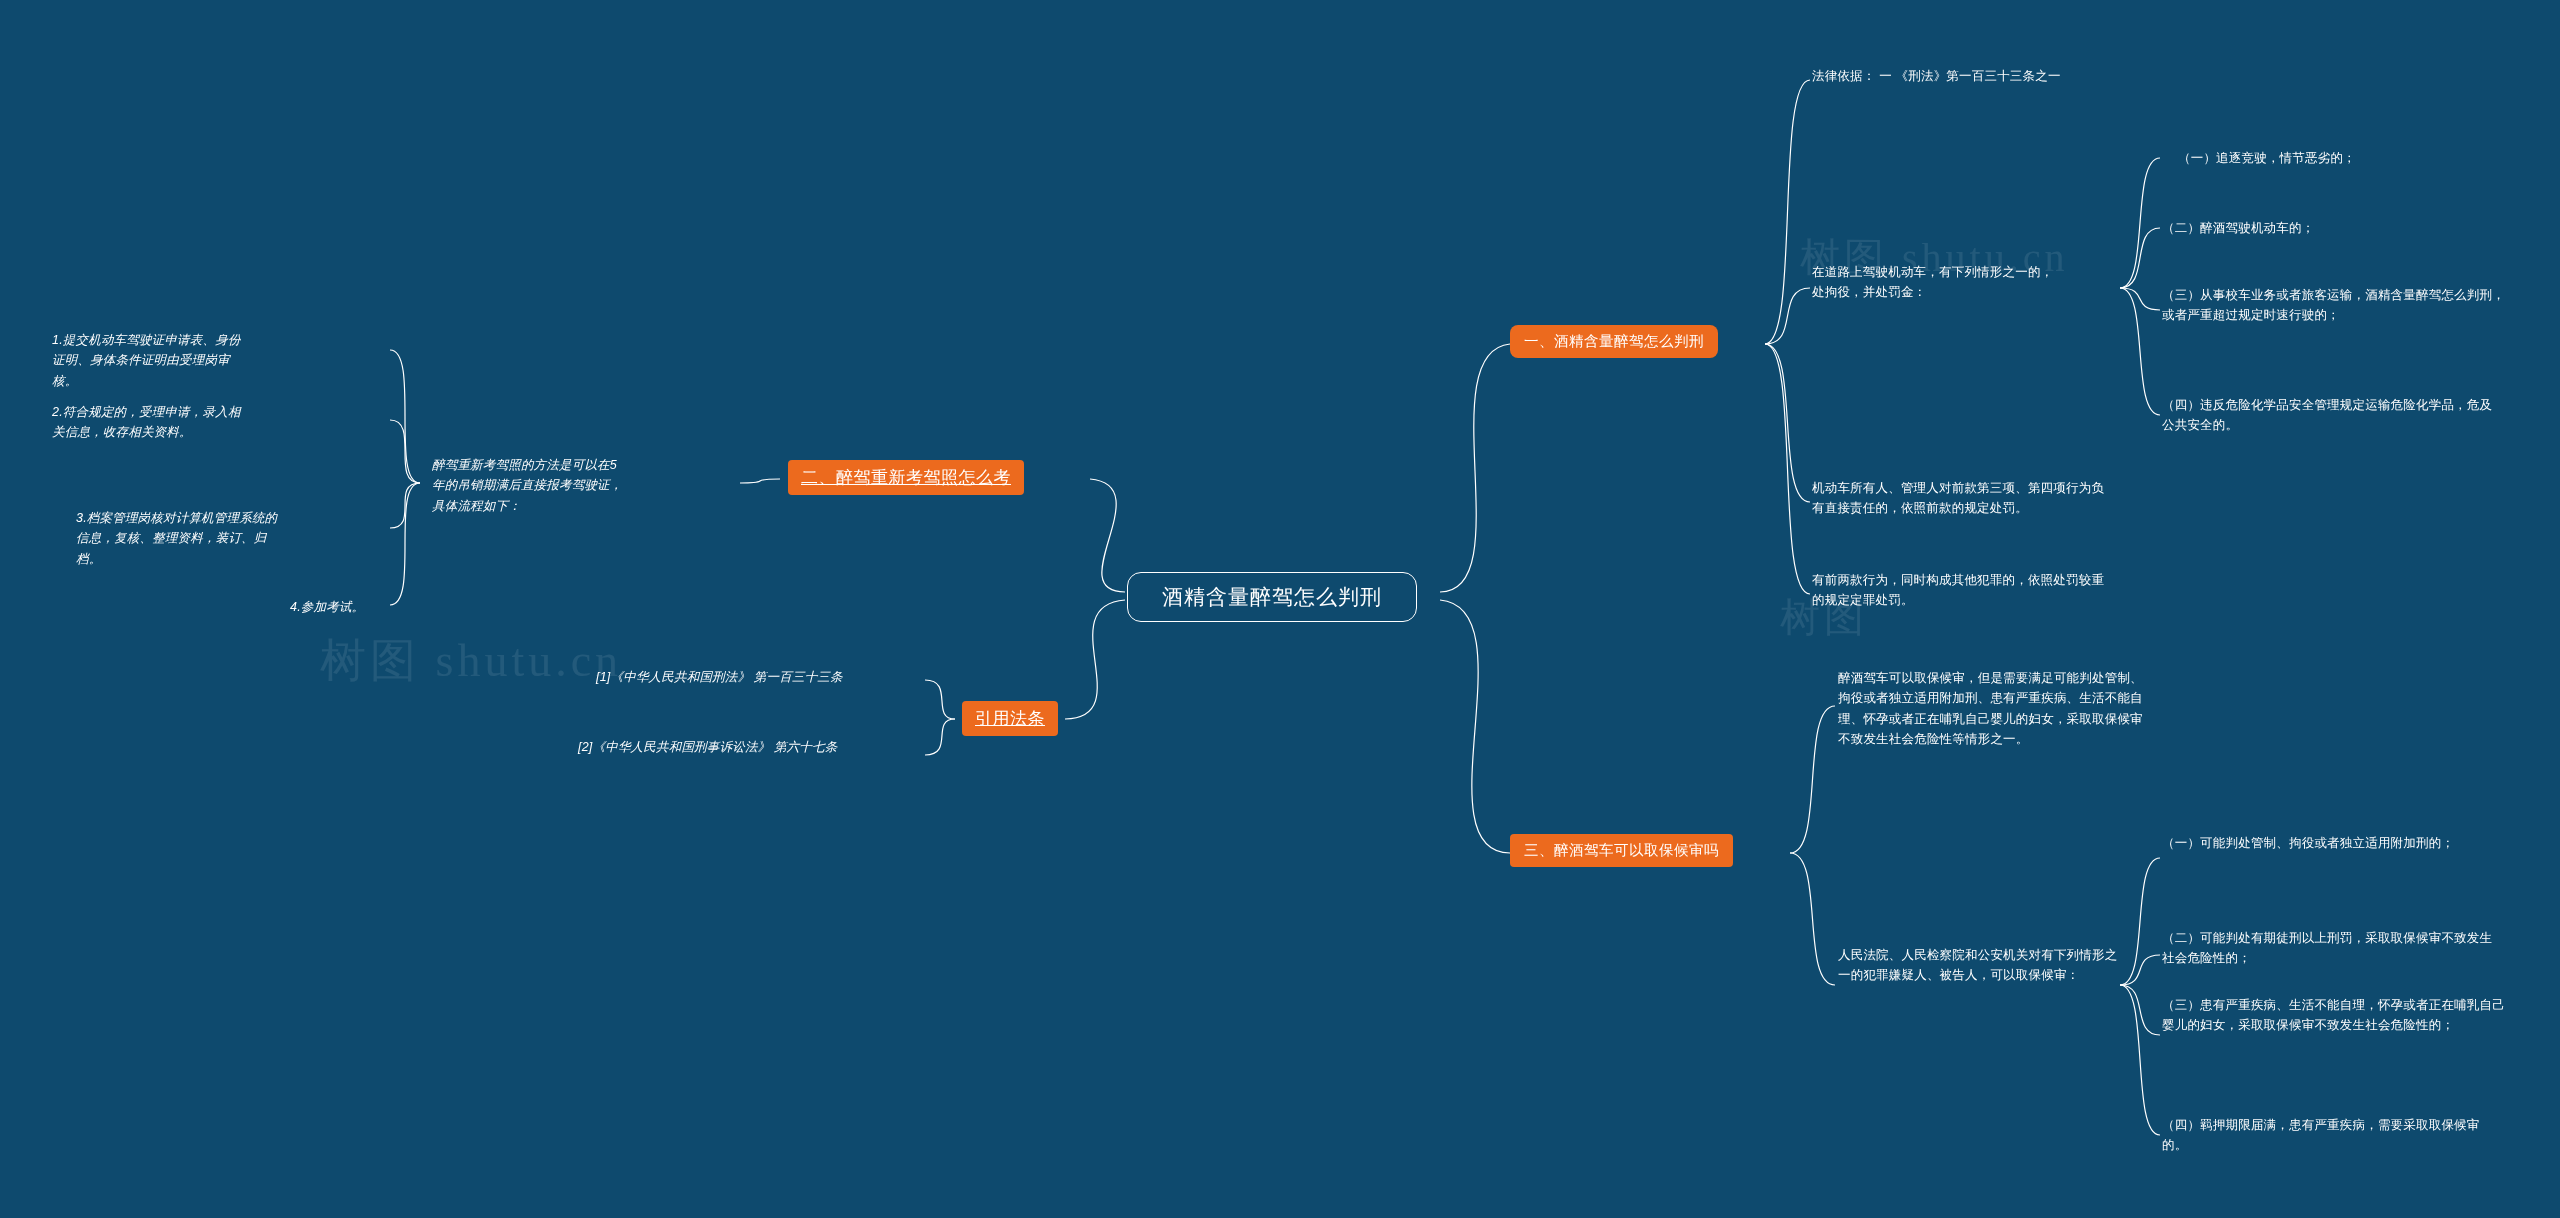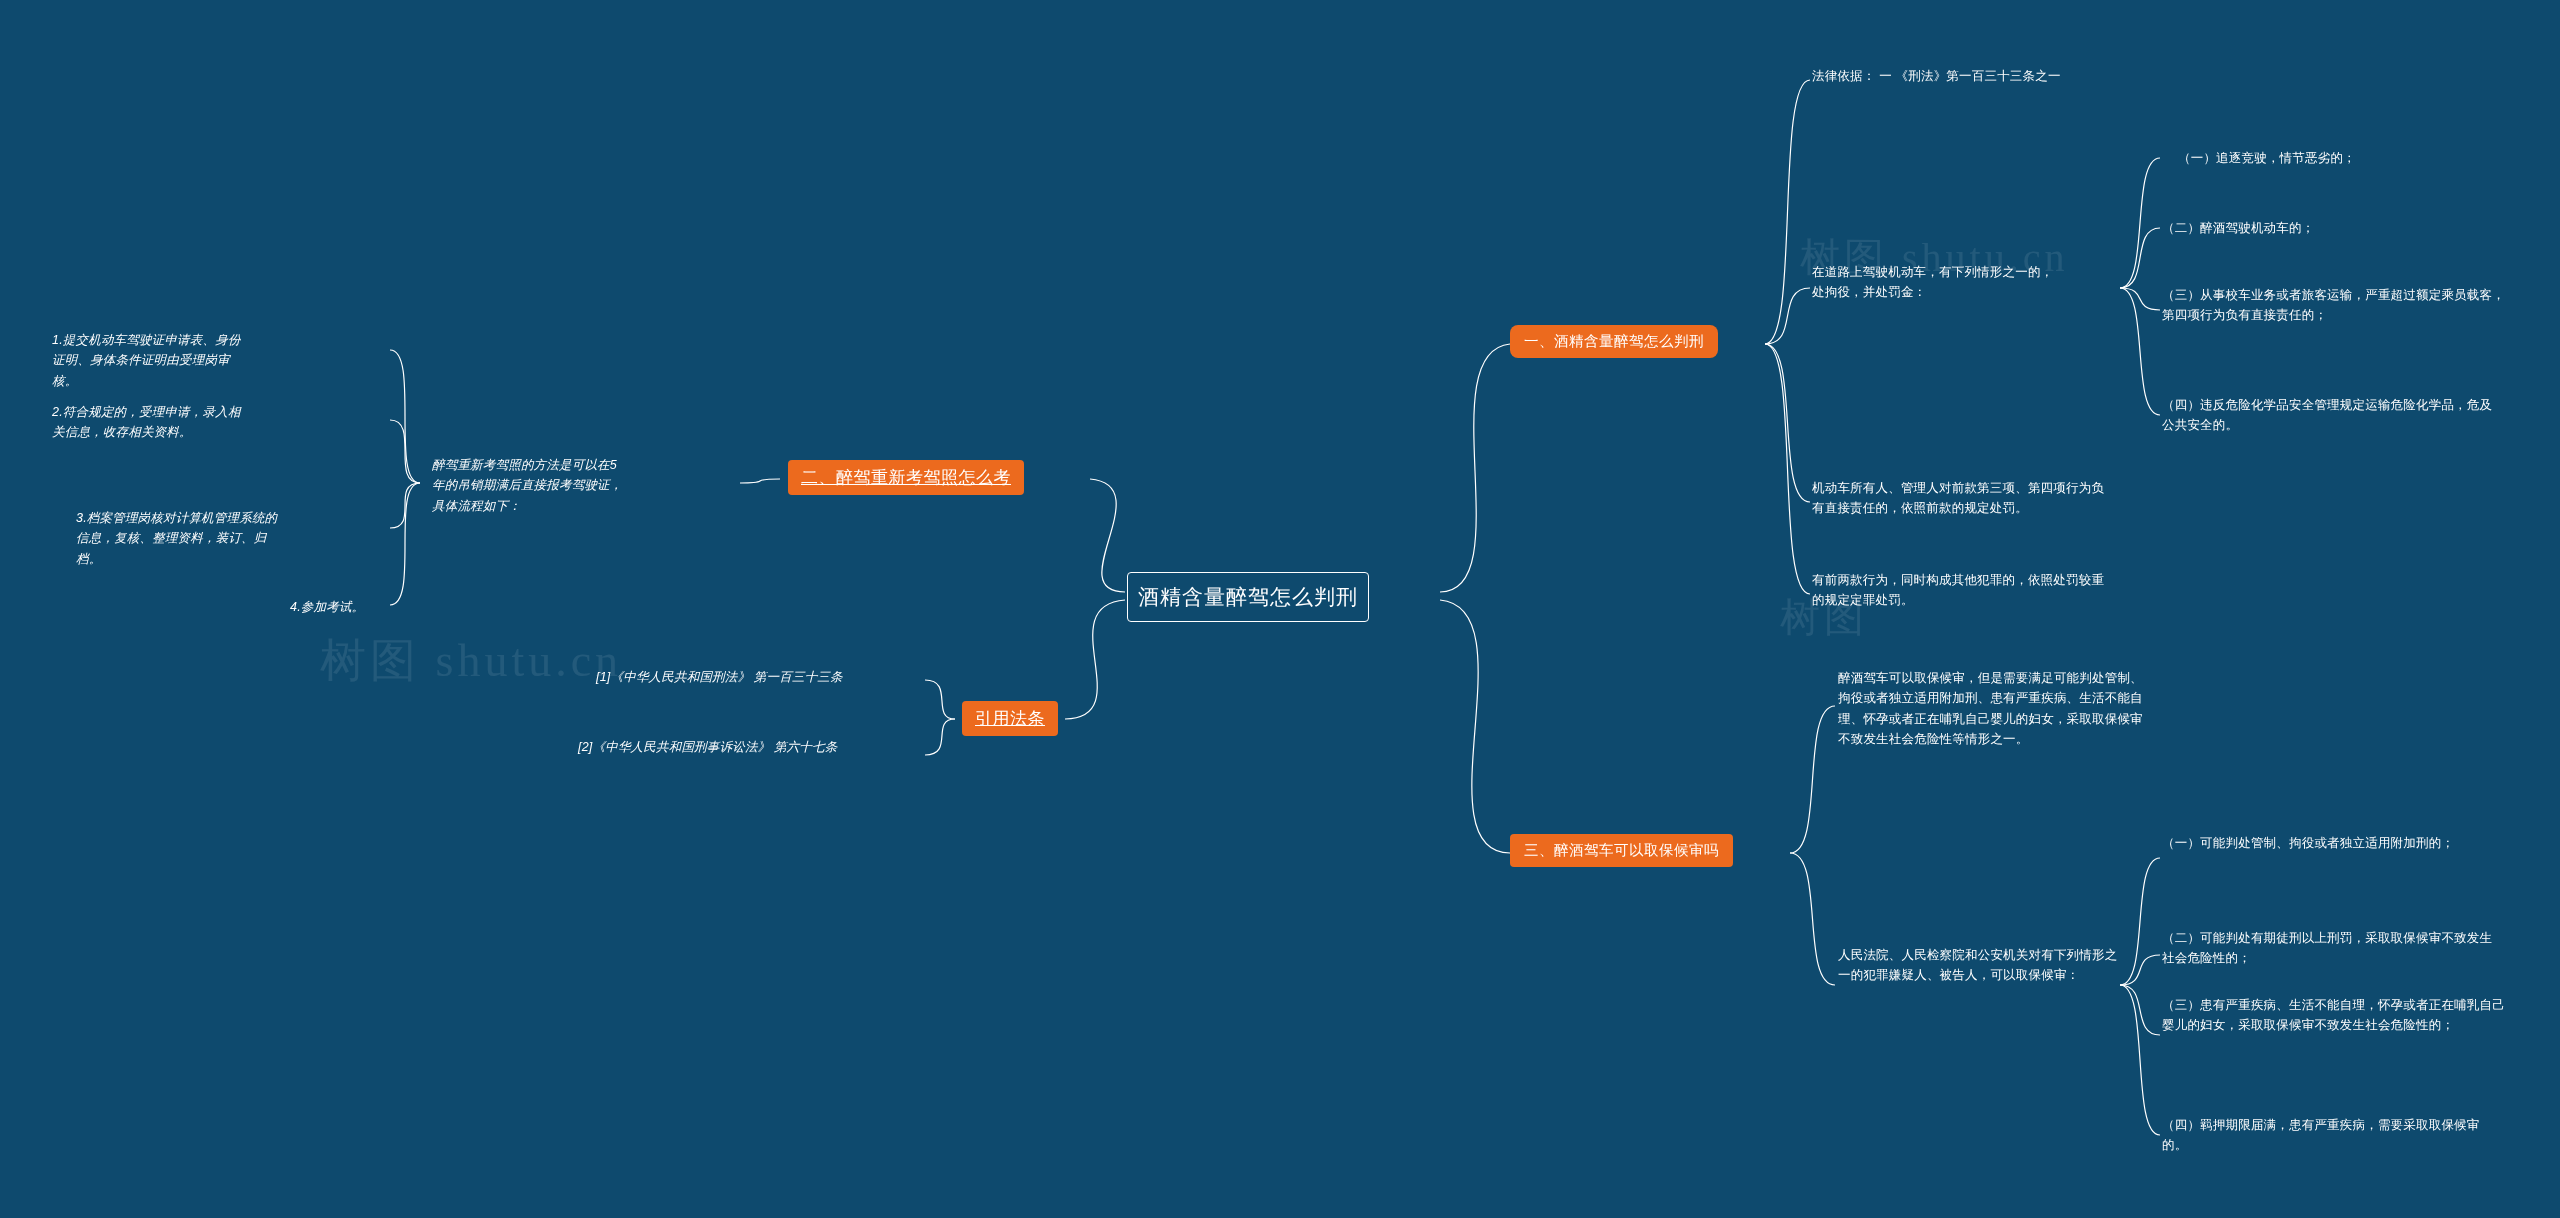--- a/index.html
+++ b/index.html
@@ -11,22 +11,22 @@
     overflow:hidden;
     position:relative;
   }
   #canvas{position:absolute;left:0;top:0;width:2560px;height:1218px;}
   svg.lines{position:absolute;left:0;top:0;width:2560px;height:1218px;pointer-events:none;}
   .node{position:absolute;box-sizing:border-box;}
 
   
   .root{
     border:1px solid #ffffff;
-    border-radius:4px;
-    padding:10px 10px;
+    border-radius:14px;
+    padding:10px 34px;
     font-size:21px;
     color:#ffffff;
     background:transparent;
     white-space:nowrap;
     letter-spacing:1px;
   }
 
   
   .pill{
     background:#ec6a1e;
@@ -116,21 +116,21 @@
 
   <div class="node pill" style="left:1510px;top:325px;border-radius:8px;">一、酒精含量醉驾怎么判刑</div>
 
   <div class="node leaf r" style="left:1812px;top:66px;width:350px;">法律依据： 一 《刑法》第一百三十三条之一</div>
   <div class="node leaf r" style="left:1812px;top:262px;width:250px;">在道路上驾驶机动车，有下列情形之一的，处拘役，并处罚金：</div>
   <div class="node leaf r" style="left:1812px;top:478px;width:300px;">机动车所有人、管理人对前款第三项、第四项行为负有直接责任的，依照前款的规定处罚。</div>
   <div class="node leaf r" style="left:1812px;top:570px;width:300px;">有前两款行为，同时构成其他犯罪的，依照处罚较重的规定定罪处罚。</div>
 
   <div class="node leaf r" style="left:2162px;top:148px;width:330px;margin-left:16px;">（一）追逐竞驶，情节恶劣的；</div>
   <div class="node leaf r" style="left:2162px;top:218px;width:330px;">（二）醉酒驾驶机动车的；</div>
-  <div class="node leaf r" style="left:2162px;top:285px;width:345px;">（三）从事校车业务或者旅客运输，严重超过额定乘员载客，第四项行为负有直接责任的；</div>
+  <div class="node leaf r" style="left:2162px;top:285px;width:345px;">（三）从事校车业务或者旅客运输，酒精含量醉驾怎么判刑，或者严重超过规定时速行驶的；</div>
   <div class="node leaf r" style="left:2162px;top:395px;width:335px;">（四）违反危险化学品安全管理规定运输危险化学品，危及公共安全的。</div>
 
   <div class="node pill small" style="left:788px;top:460px;">二、醉驾重新考驾照怎么考</div>
   <div class="node leaf l" style="left:432px;top:455px;width:195px;">醉驾重新考驾照的方法是可以在5年的吊销期满后直接报考驾驶证，具体流程如下：</div>
 
   <div class="node leaf l" style="left:52px;top:330px;width:200px;">1.提交机动车驾驶证申请表、身份证明、身体条件证明由受理岗审核。</div>
   <div class="node leaf l" style="left:52px;top:402px;width:200px;">2.符合规定的，受理申请，录入相关信息，收存相关资料。</div>
   <div class="node leaf l" style="left:42px;top:508px;width:205px;margin-left:34px;">3.档案管理岗核对计算机管理系统的信息，复核、整理资料，装订、归档。</div>
   <div class="node leaf l" style="left:290px;top:597px;width:100px;">4.参加考试。</div>
 

